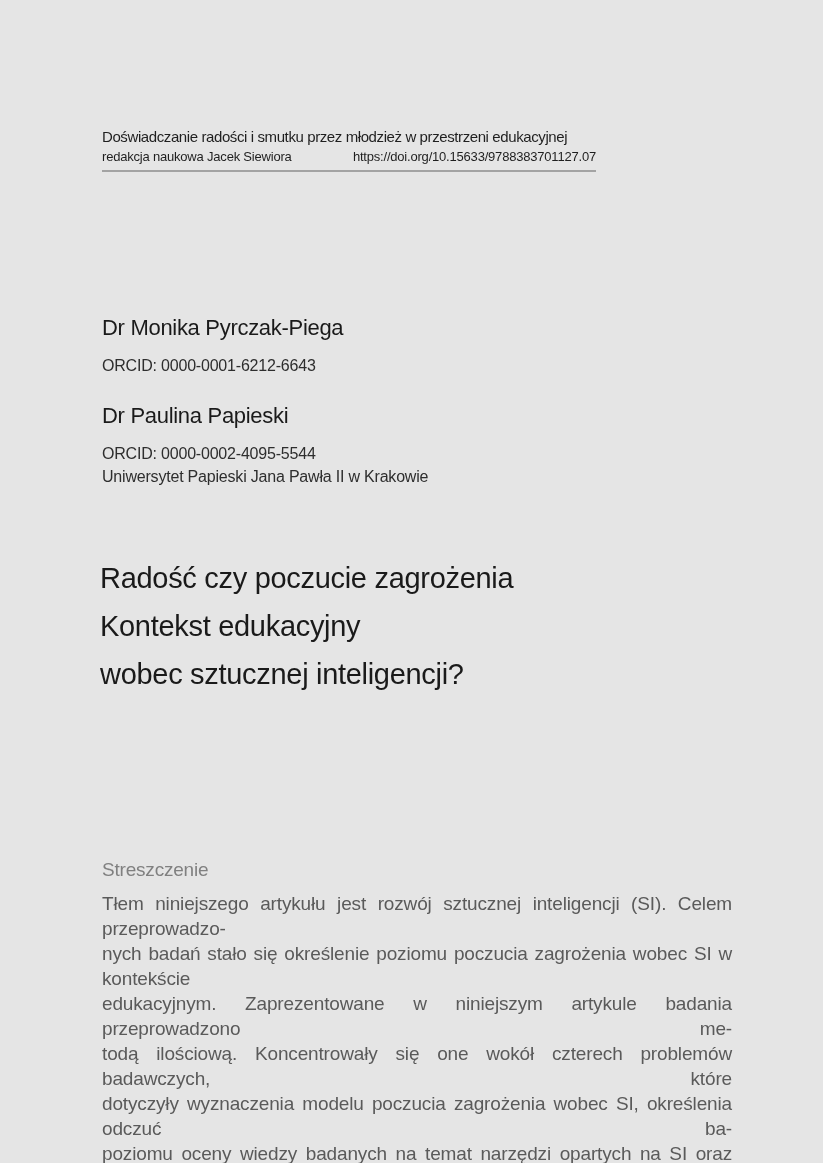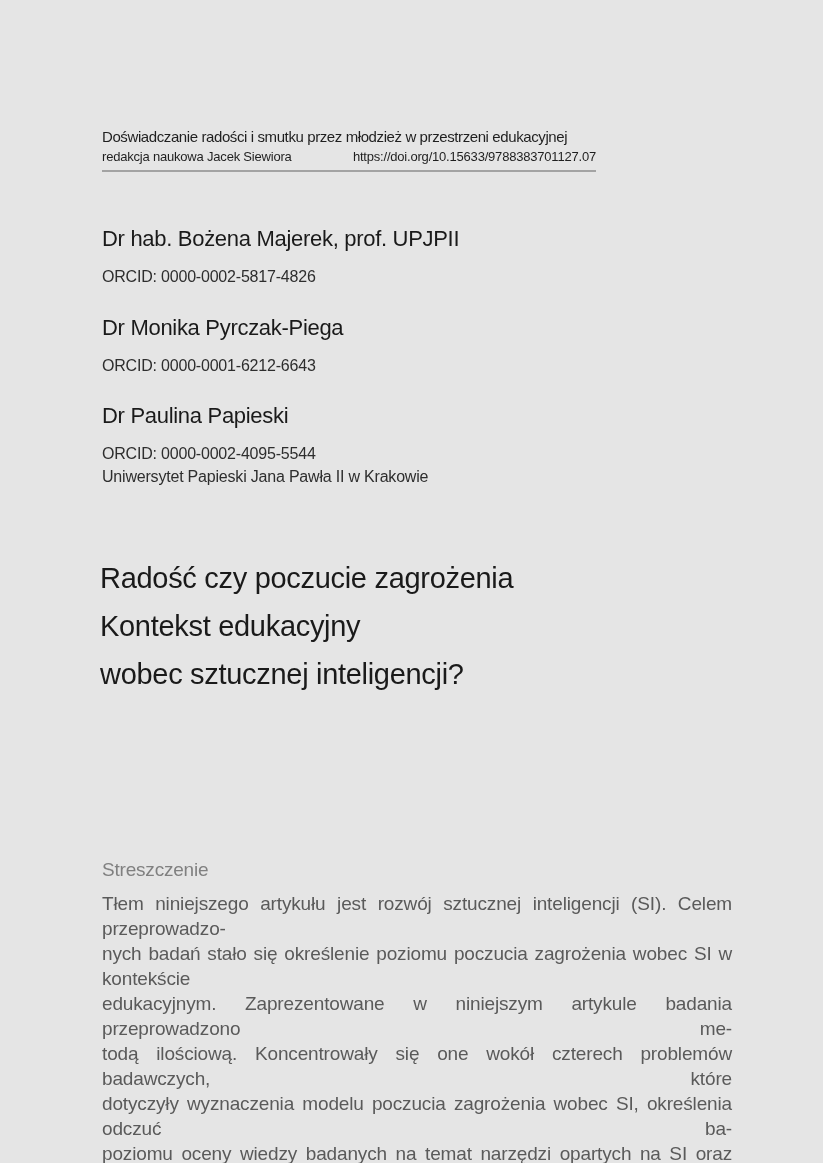--- a/index.html
+++ b/index.html
@@ -117,24 +117,20 @@
 <div class="page">
 
   <header class="running-header">
     <div class="book-title">Doświadczanie radości i smutku przez młodzież w przestrzeni edukacyjnej</div>
     <div class="header-meta">
       <span class="editor-credit">redakcja naukowa Jacek Siewiora</span>
       <a class="doi-link" href="#">https://doi.org/10.15633/9788383701127.07</a>
     </div>
   </header>
 
-  <div class="author-block a1">
-    <div class="author-name">Dr hab. Bożena Majerek, prof. UPJPII</div>
-    <div class="author-orcid">ORCID: 0000-0002-5817-4826</div>
-  </div>
 
   <div class="author-block a2">
     <div class="author-name">Dr Monika Pyrczak-Piega</div>
     <div class="author-orcid">ORCID: 0000-0001-6212-6643</div>
   </div>
 
   <div class="author-block a3">
     <div class="author-name">Dr Paulina Papieski</div>
     <div class="author-orcid">ORCID: 0000-0002-4095-5544</div>
     <div class="author-affiliation">Uniwersytet Papieski Jana Pawła II w Krakowie</div>

